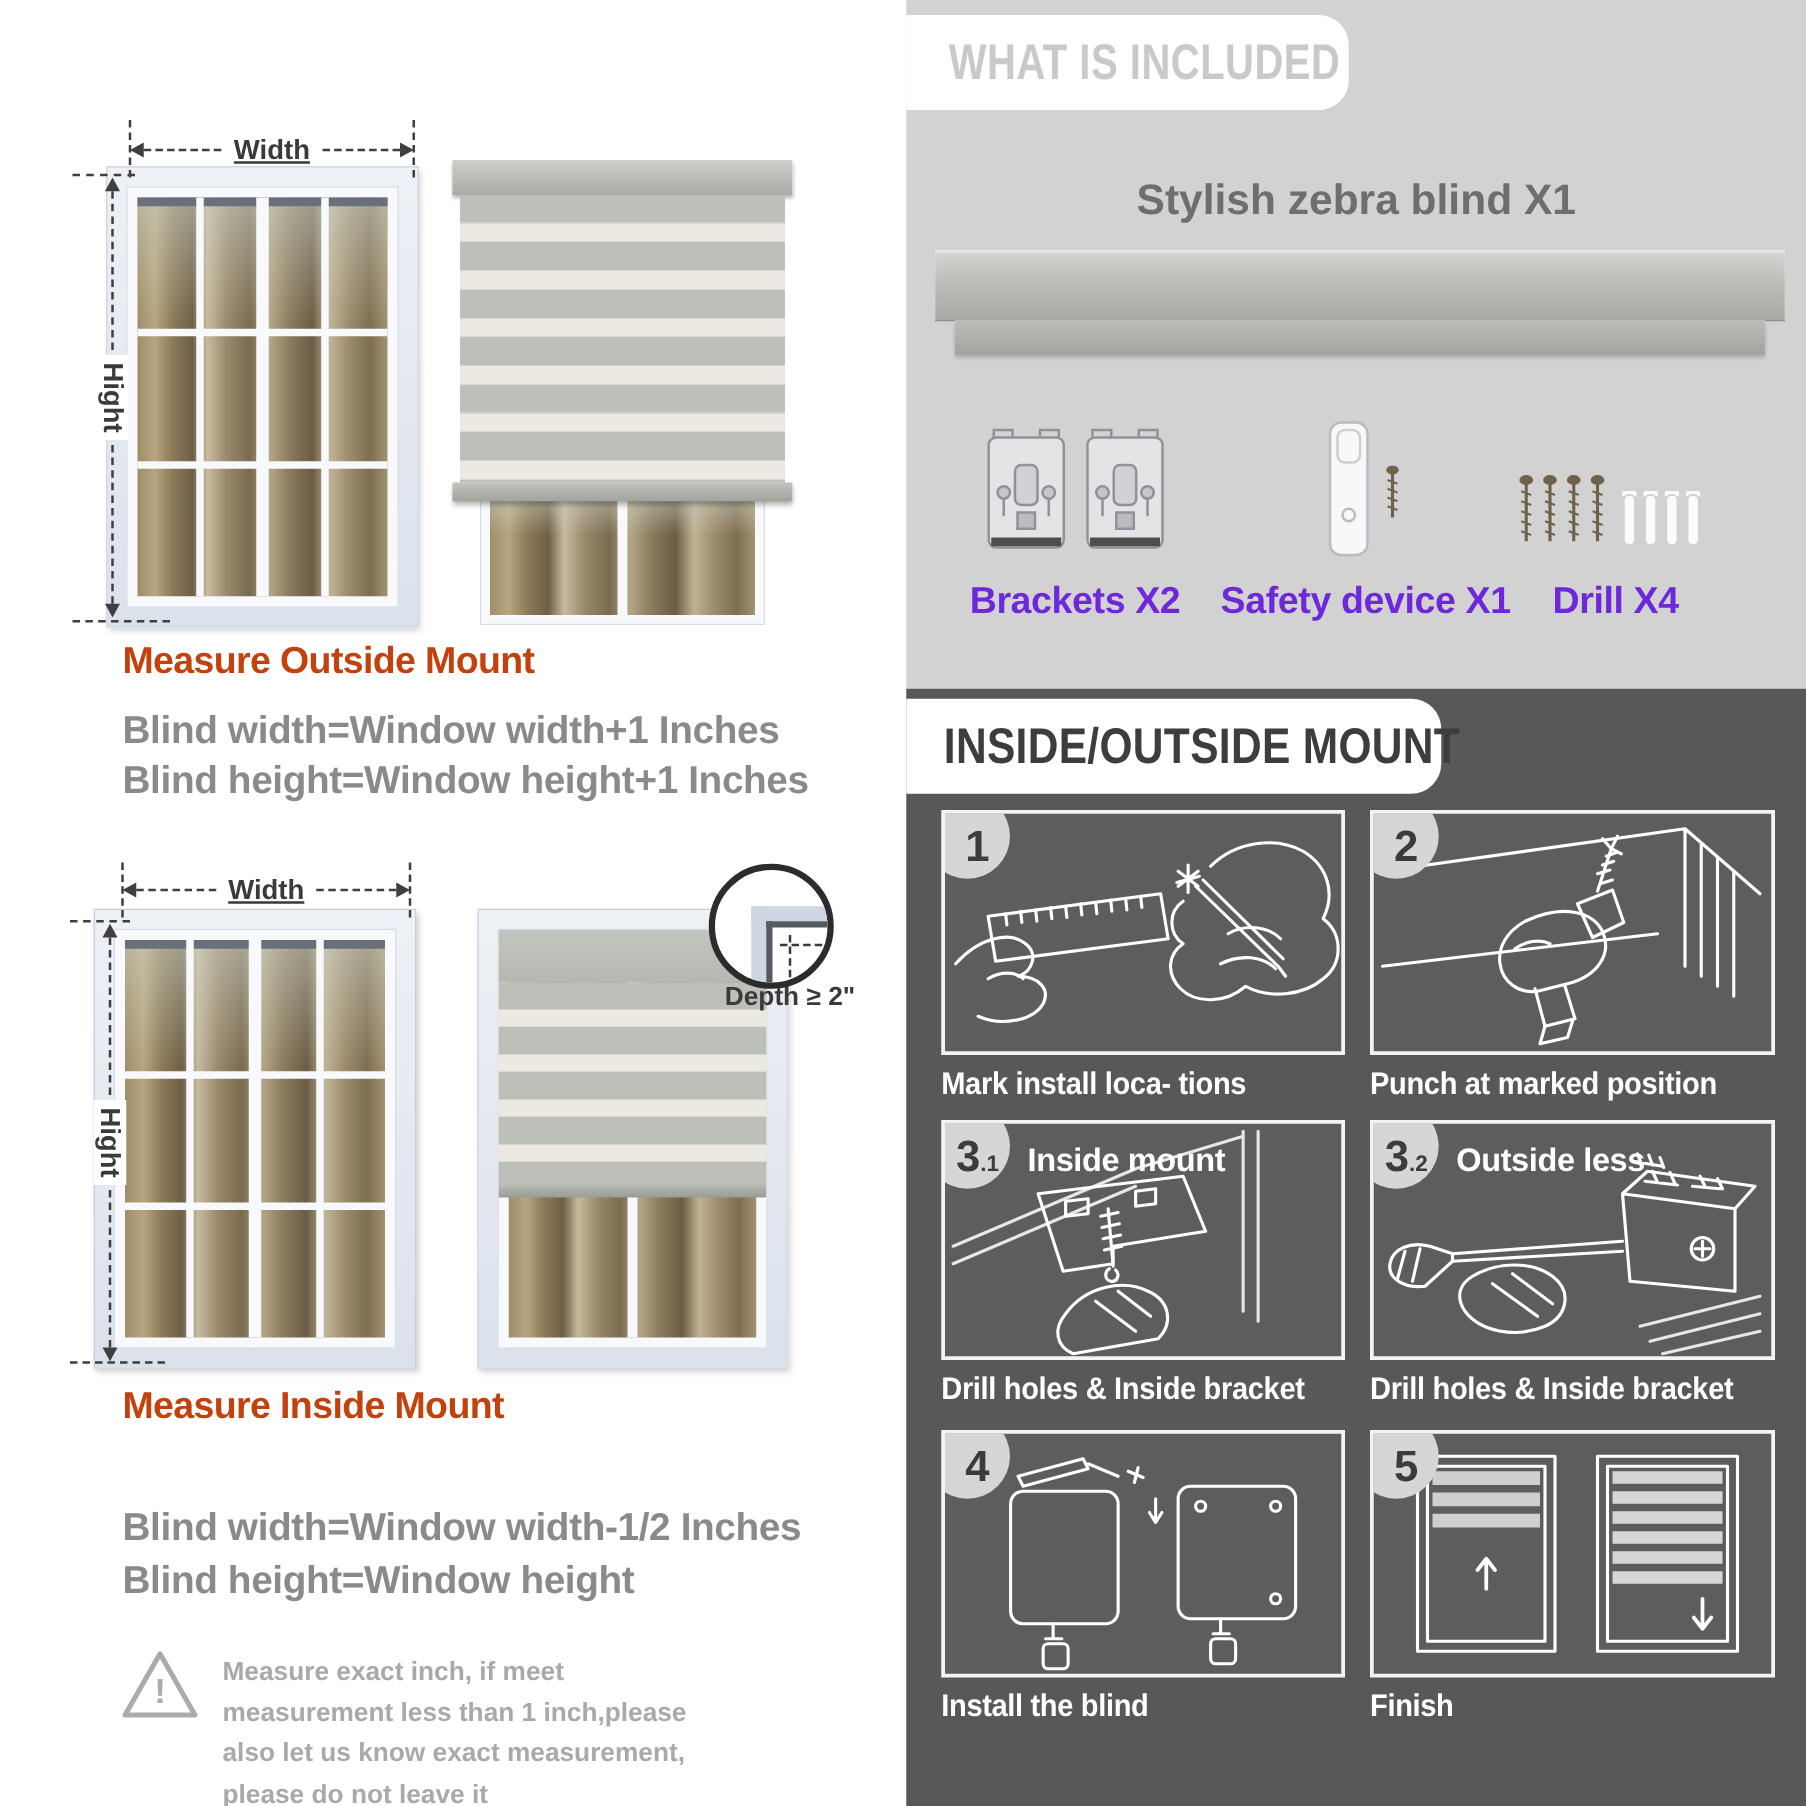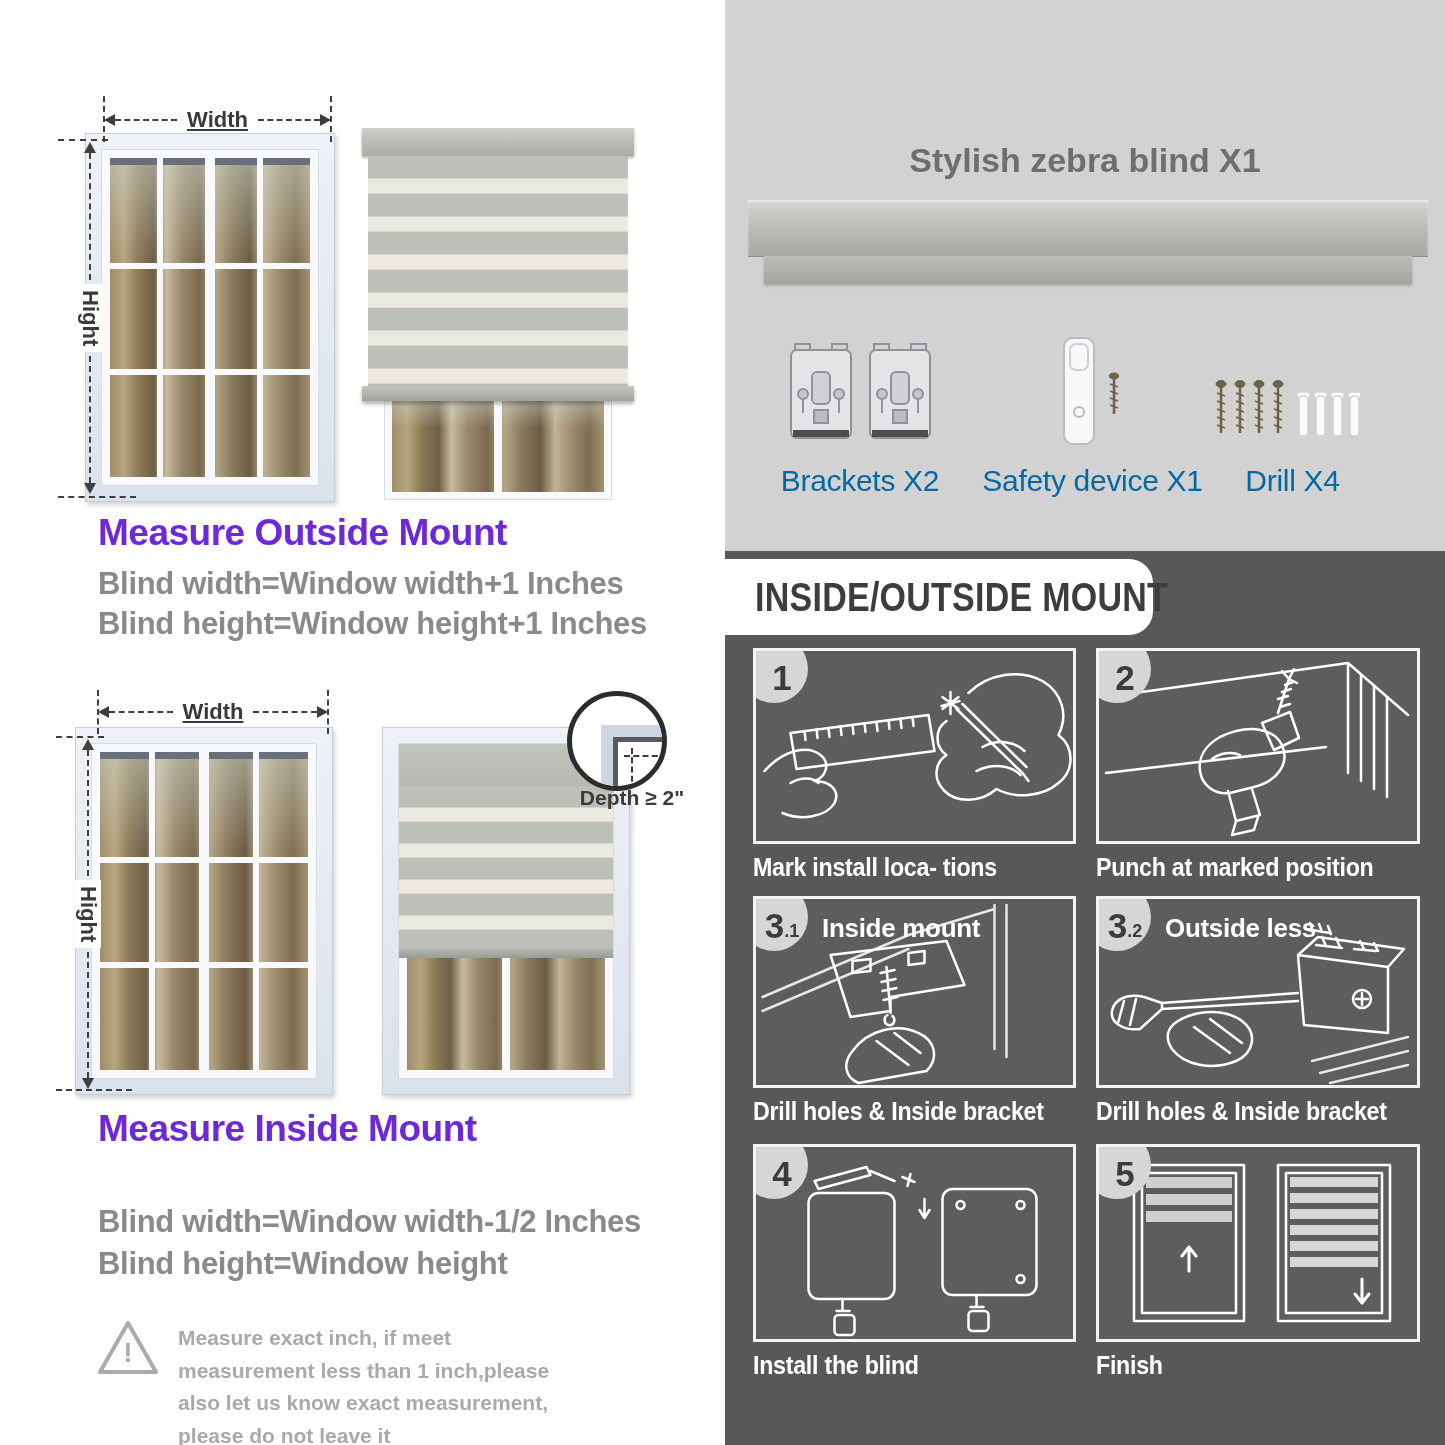--- a/index.html
+++ b/index.html
@@ -71,33 +71,33 @@
   #magnifier{left:567px;top:691px;width:90px;height:90px;border:5px solid #2c2c2c;border-radius:50%;
     background:#fff;overflow:hidden;z-index:5;}
   #magnifier .lite{position:absolute;left:32%;top:32%;right:-20%;bottom:-20%;
     border-top:12px solid #cdd6e2;border-left:12px solid #cdd6e2;}
   #magnifier .dark{position:absolute;left:46%;top:46%;right:-20%;bottom:-20%;
     border-top:5px solid #565b63;border-left:5px solid #565b63;}
   #magnifier .dash1{position:absolute;left:66%;top:58%;bottom:-5%;border-left:2px dashed #3a3a3a;}
   #magnifier .dash2{position:absolute;top:66%;left:58%;right:-5%;border-top:2px dashed #3a3a3a;}
 
   
-  .mtitle{position:absolute;font-size:37px;font-weight:bold;color:#6d28d9;letter-spacing:-.5px;}
+  .mtitle{position:absolute;font-size:30px;font-weight:bold;color:#c2410c;letter-spacing:-.5px;}
   .mline{position:absolute;font-size:31px;font-weight:bold;color:#8a8a8a;letter-spacing:-.3px;}
   #warn-text{position:absolute;left:178px;top:1322px;width:414px;font-size:21px;color:#a9a9a9;
     font-weight:bold;line-height:1.55;}
 
   
   #blind-name{left:725px;top:141px;width:720px;text-align:center;font-size:34px;font-weight:bold;color:#6e6e6e;}
   #rail-top{left:748px;top:200px;width:680px;height:56px;
     background:linear-gradient(180deg,#d4d7d1 0%,#bcbfb7 45%,#a7aaa2 100%);
     box-shadow:0 1px 0 #8e918a, inset 0 2px 2px rgba(255,255,255,.5);}
   #rail-bottom{left:764px;top:256px;width:648px;height:28px;
     background:linear-gradient(180deg,#bcbfb7,#a2a59d);box-shadow:0 2px 3px rgba(0,0,0,.18);}
-  .item-label{position:absolute;top:464px;text-align:center;font-size:30px;font-weight:normal;color:#0369a1;letter-spacing:-.3px;}
+  .item-label{position:absolute;top:464px;text-align:center;font-size:30px;font-weight:bold;color:#6d28d9;letter-spacing:-.3px;}
 
   
   .step{position:absolute;}
   .step-box{position:relative;overflow:hidden;border:3px solid #f3f3f3;background:#5d5d5d;box-sizing:border-box;}
   .step-box svg{position:absolute;inset:0;width:100%;height:100%;}
   .badge{position:absolute;left:-16px;top:-16px;width:68px;height:68px;border-radius:50%;background:#d6d6d6;
     display:flex;align-items:center;justify-content:center;box-sizing:border-box;padding:16px 0 0 16px;z-index:3;}
   .badge .n{font-size:35px;font-weight:bold;color:#3c3c3c;line-height:1;}
   .badge .s{font-size:18px;font-weight:bold;color:#3c3c3c;margin-top:12px;line-height:1;}
   .step-title{position:absolute;left:66px;top:14px;font-size:26px;font-weight:bold;color:#fff;z-index:3;letter-spacing:-.3px;}
@@ -217,20 +217,23 @@
   <div class="mline" style="left:98px;top:1204px">Blind width=Window width-1/2 Inches</div>
   <div class="mline" style="left:98px;top:1246px">Blind height=Window height</div>
 
   <svg class="abs" style="left:95px;top:1318px" width="66" height="60" viewBox="0 0 66 60">
     <path d="M33,5 L61,54 L5,54 Z" fill="none" stroke="#ababab" stroke-width="4" stroke-linejoin="round"></path>
     <text x="33" y="44" text-anchor="middle" font-size="28" font-weight="bold" fill="#ababab">!</text>
   </svg>
   <div id="warn-text">Measure exact inch, if meet measurement less than 1 inch,please also let us know exact measurement, please do not leave it</div>
 
   <div class="abs" id="included-panel"></div>
+  <div class="abs" id="included-header">
+    <span class="t">WHAT IS INCLUDED</span>
+  </div>
   <div class="abs" id="blind-name">Stylish zebra blind X1</div>
   <div class="abs" id="rail-top"></div>
   <div class="abs" id="rail-bottom"></div>
 
   <svg class="abs" style="left:783px;top:338px" width="155" height="120" viewBox="0 0 155 120">
     <g stroke="#8f9299" stroke-width="2" fill="#e3e4e6">
       <g>
         <path d="M12,12 v-6 h15 v6 M49,12 v-6 h15 v6" fill="none"></path>
         <rect x="8" y="12" width="60" height="88" rx="6"></rect>
         <rect x="29" y="34" width="18" height="32" rx="5" fill="#cfd1d4"></rect>

